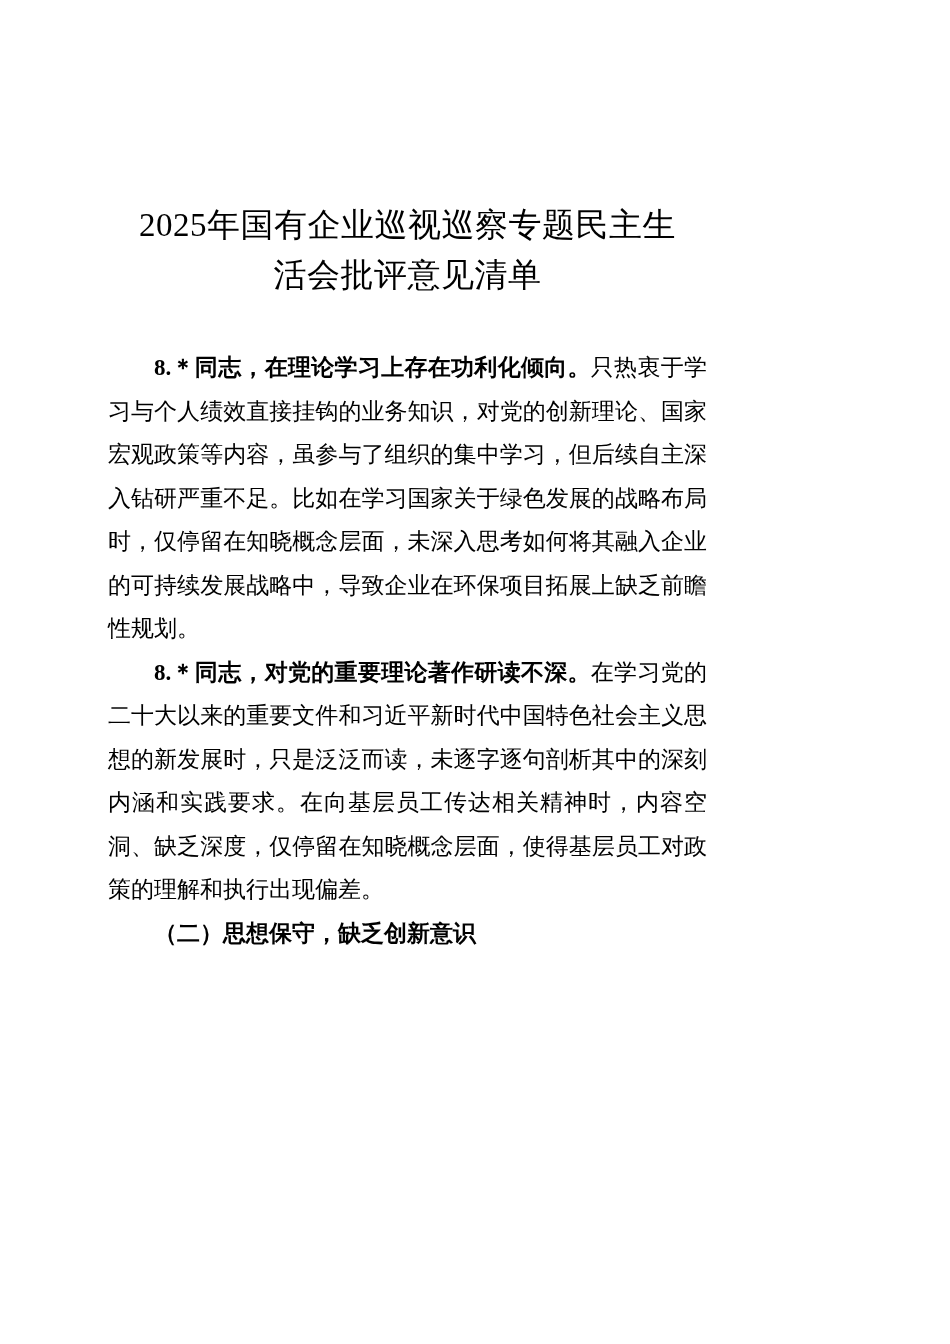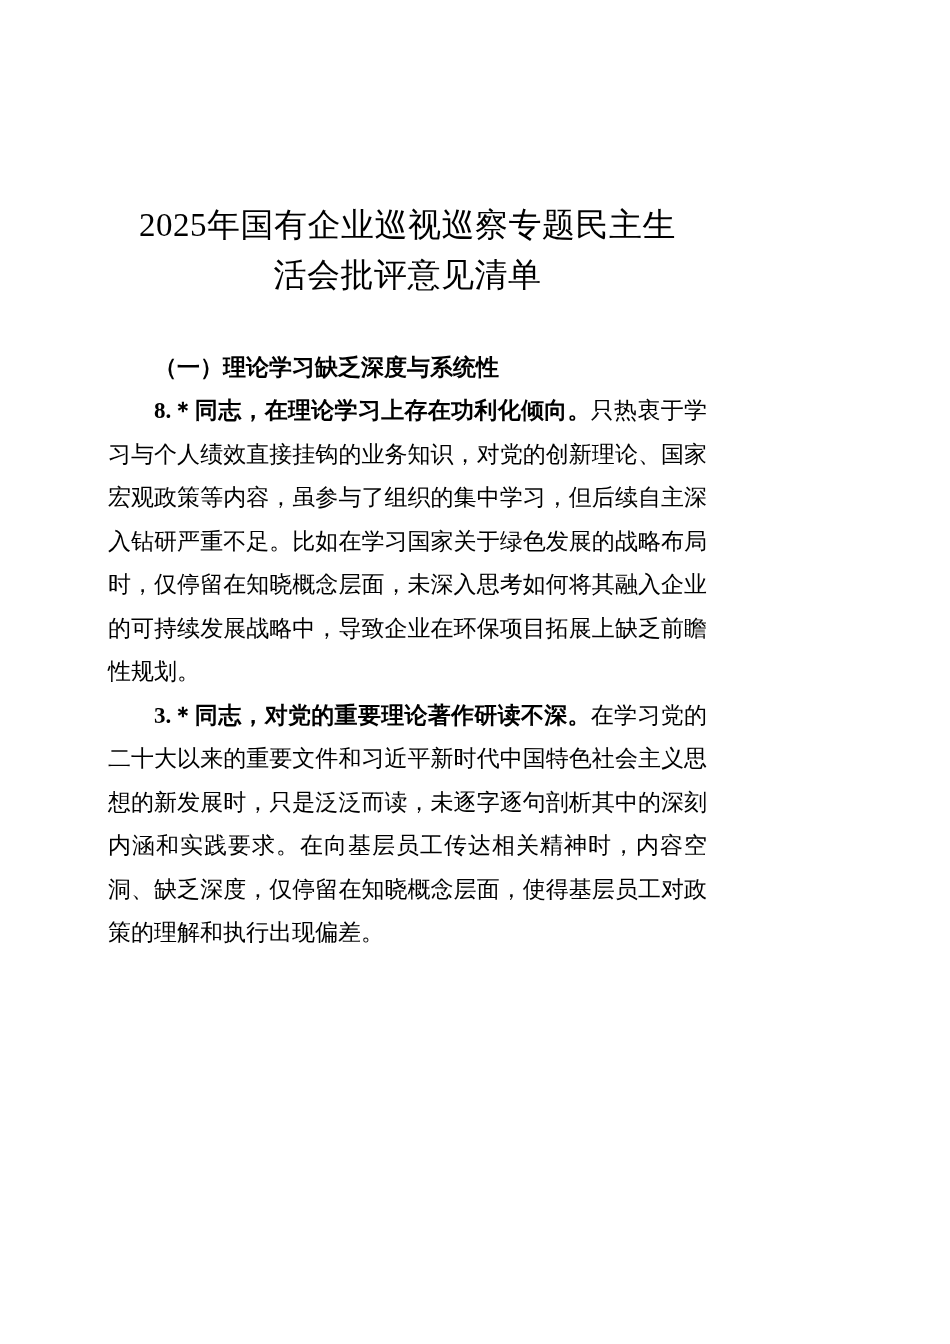--- a/index.html
+++ b/index.html
@@ -58,21 +58,21 @@
   }
 </style>
 </head>
 <body>
 
 <div class="page">
 
   <h1 class="doc-title">2025年国有企业巡视巡察专题民主生活会批评意见清单</h1>
 
 
-  <p class="sub-heading">（一）理论学习缺乏深度与系统性</p>
 
   <p class="para"><span class="lead">8.＊同志，在理论学习上存在功利化倾向。</span><span>只热衷于学习与个人绩效直接挂钩的业务知识，对党的创新理论、国家宏观政策等内容，虽参与了组织的集中学习，但后续自主深入钻研严重不足。比如在学习国家关于绿色发展的战略布局时，仅停留在知晓概念层面，未深入思考如何将其融入企业的可持续发展战略中，导致企业在环保项目拓展上缺乏前瞻性规划。</span></p>
 
-  <p class="para"><span class="lead">3.＊同志，对党的重要理论著作研读不深。</span><span>在学习党的二十大以来的重要文件和习近平新时代中国特色社会主义思想的新发展时，只是泛泛而读，未逐字逐句剖析其中的深刻内涵和实践要求。在向基层员工传达相关精神时，内容空洞、缺乏深度，仅停留在知晓概念层面，使得基层员工对政策的理解和执行出现偏差。</span></p>
+  <p class="para"><span class="lead">8.＊同志，对党的重要理论著作研读不深。</span><span>在学习党的二十大以来的重要文件和习近平新时代中国特色社会主义思想的新发展时，只是泛泛而读，未逐字逐句剖析其中的深刻内涵和实践要求。在向基层员工传达相关精神时，内容空洞、缺乏深度，仅停留在知晓概念层面，使得基层员工对政策的理解和执行出现偏差。</span></p>
 
+  <p class="sub-heading">（二）思想保守，缺乏创新意识</p>
 
 
 </div>
 
 </body></html>

